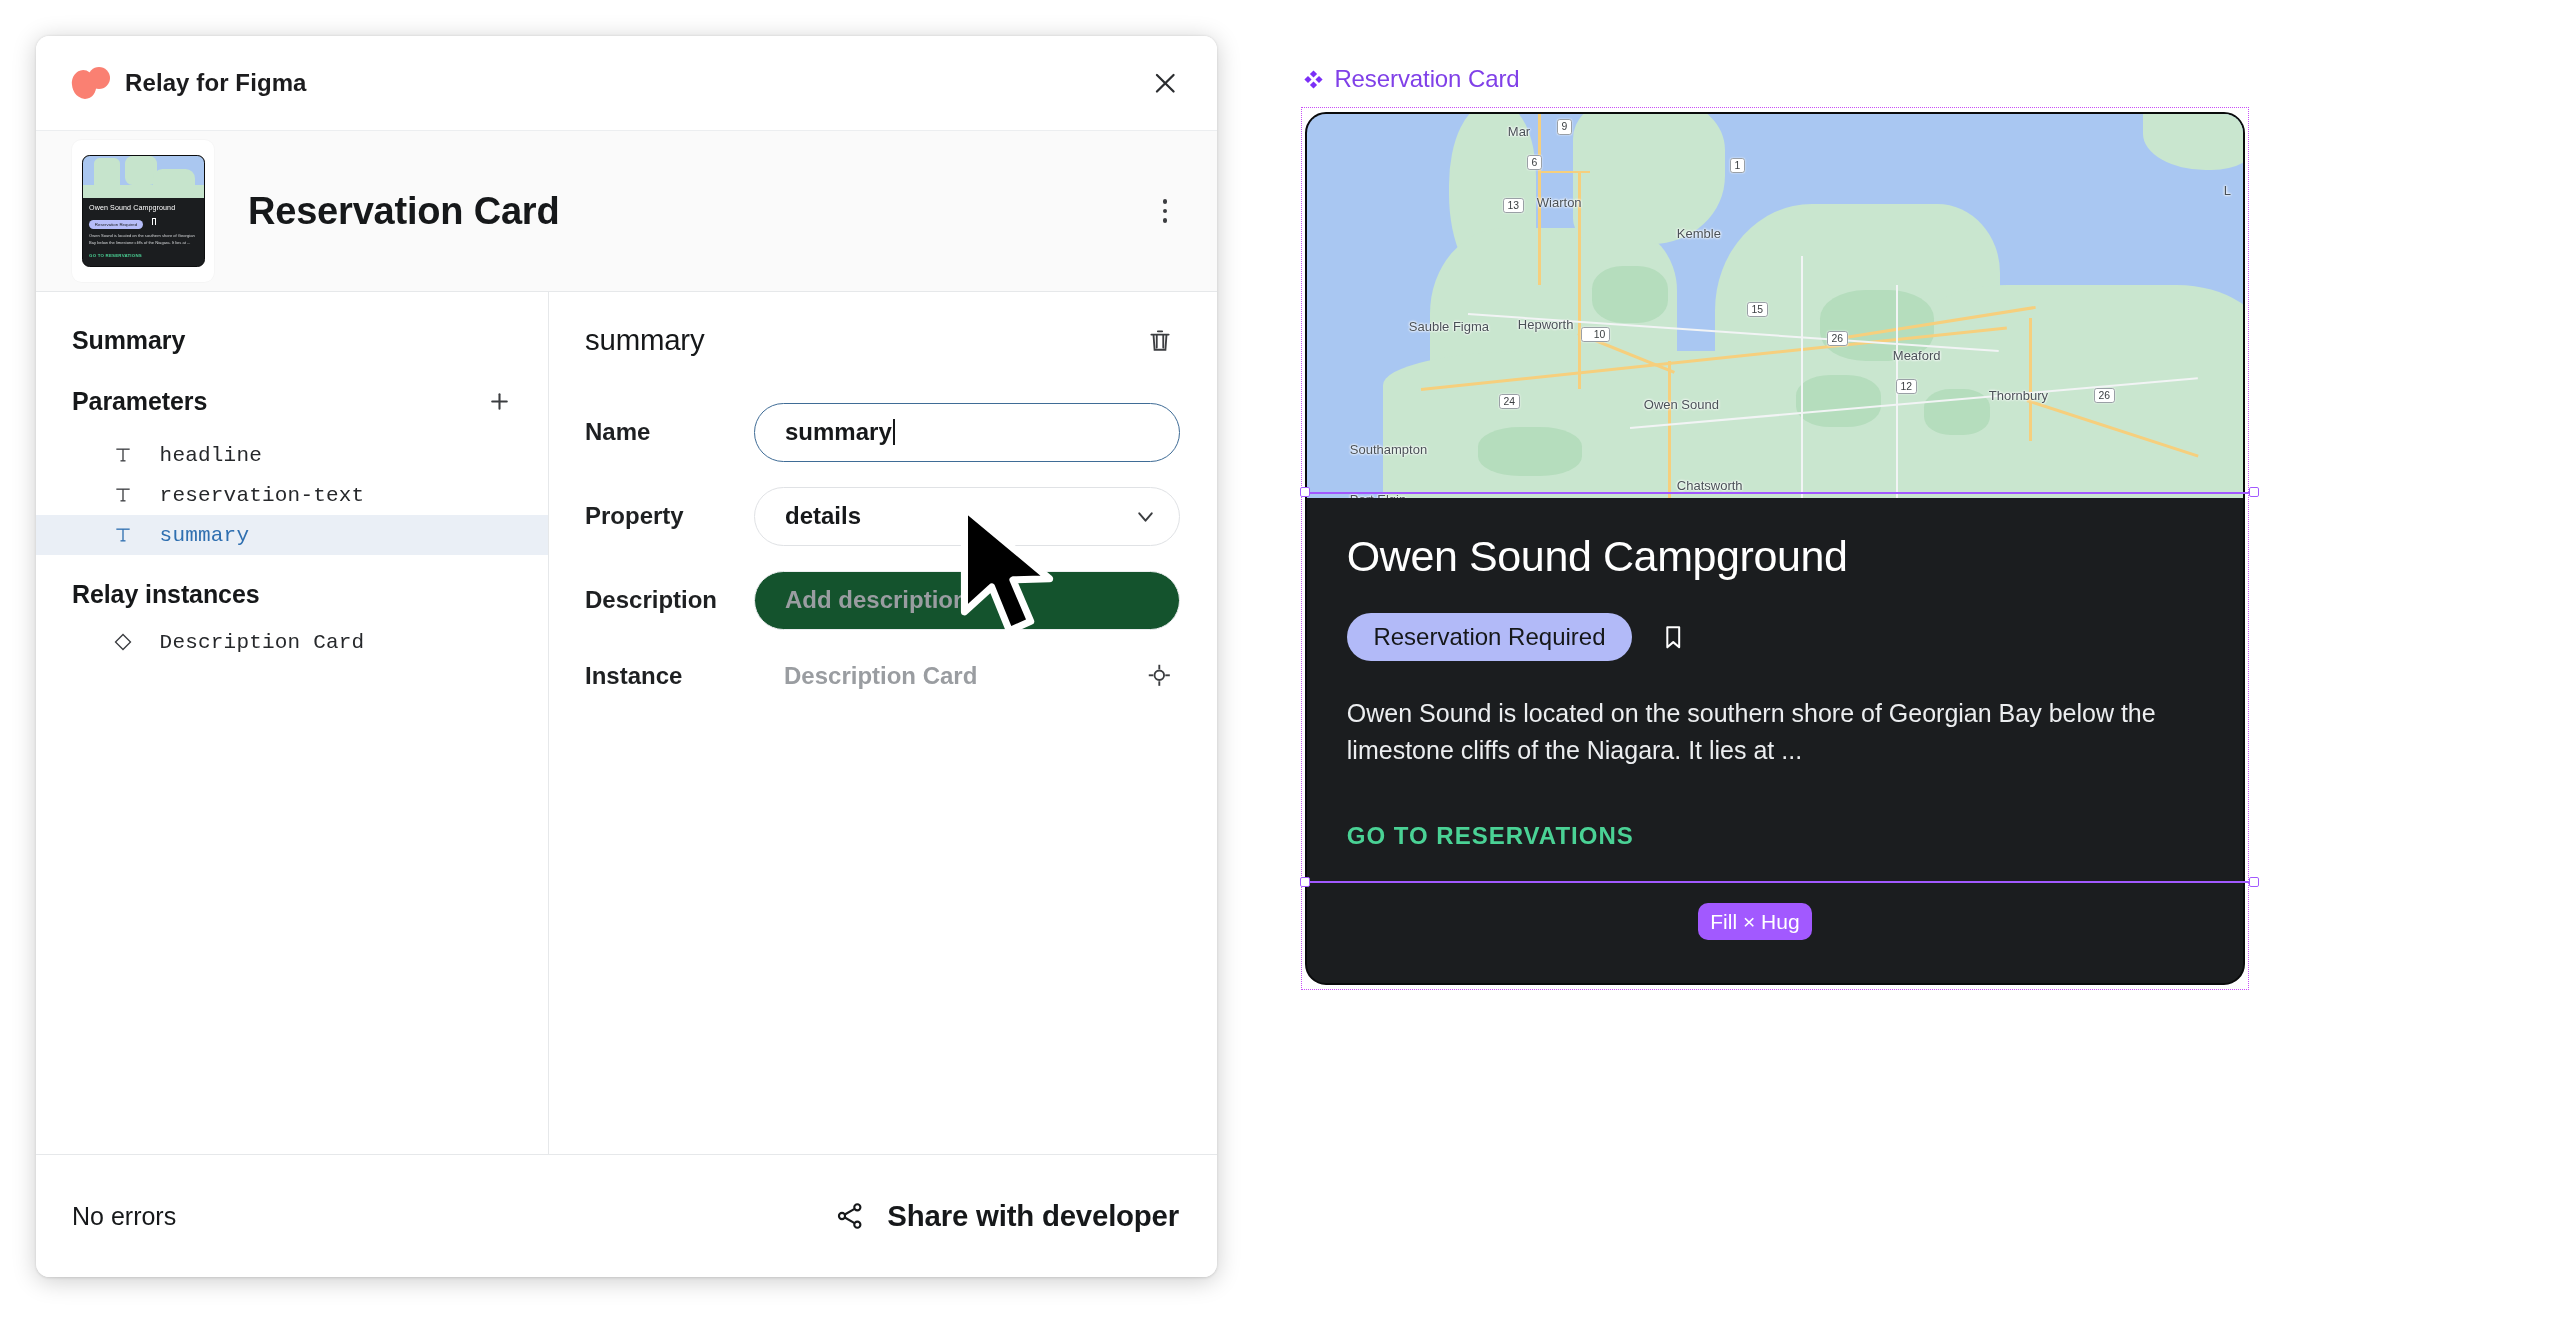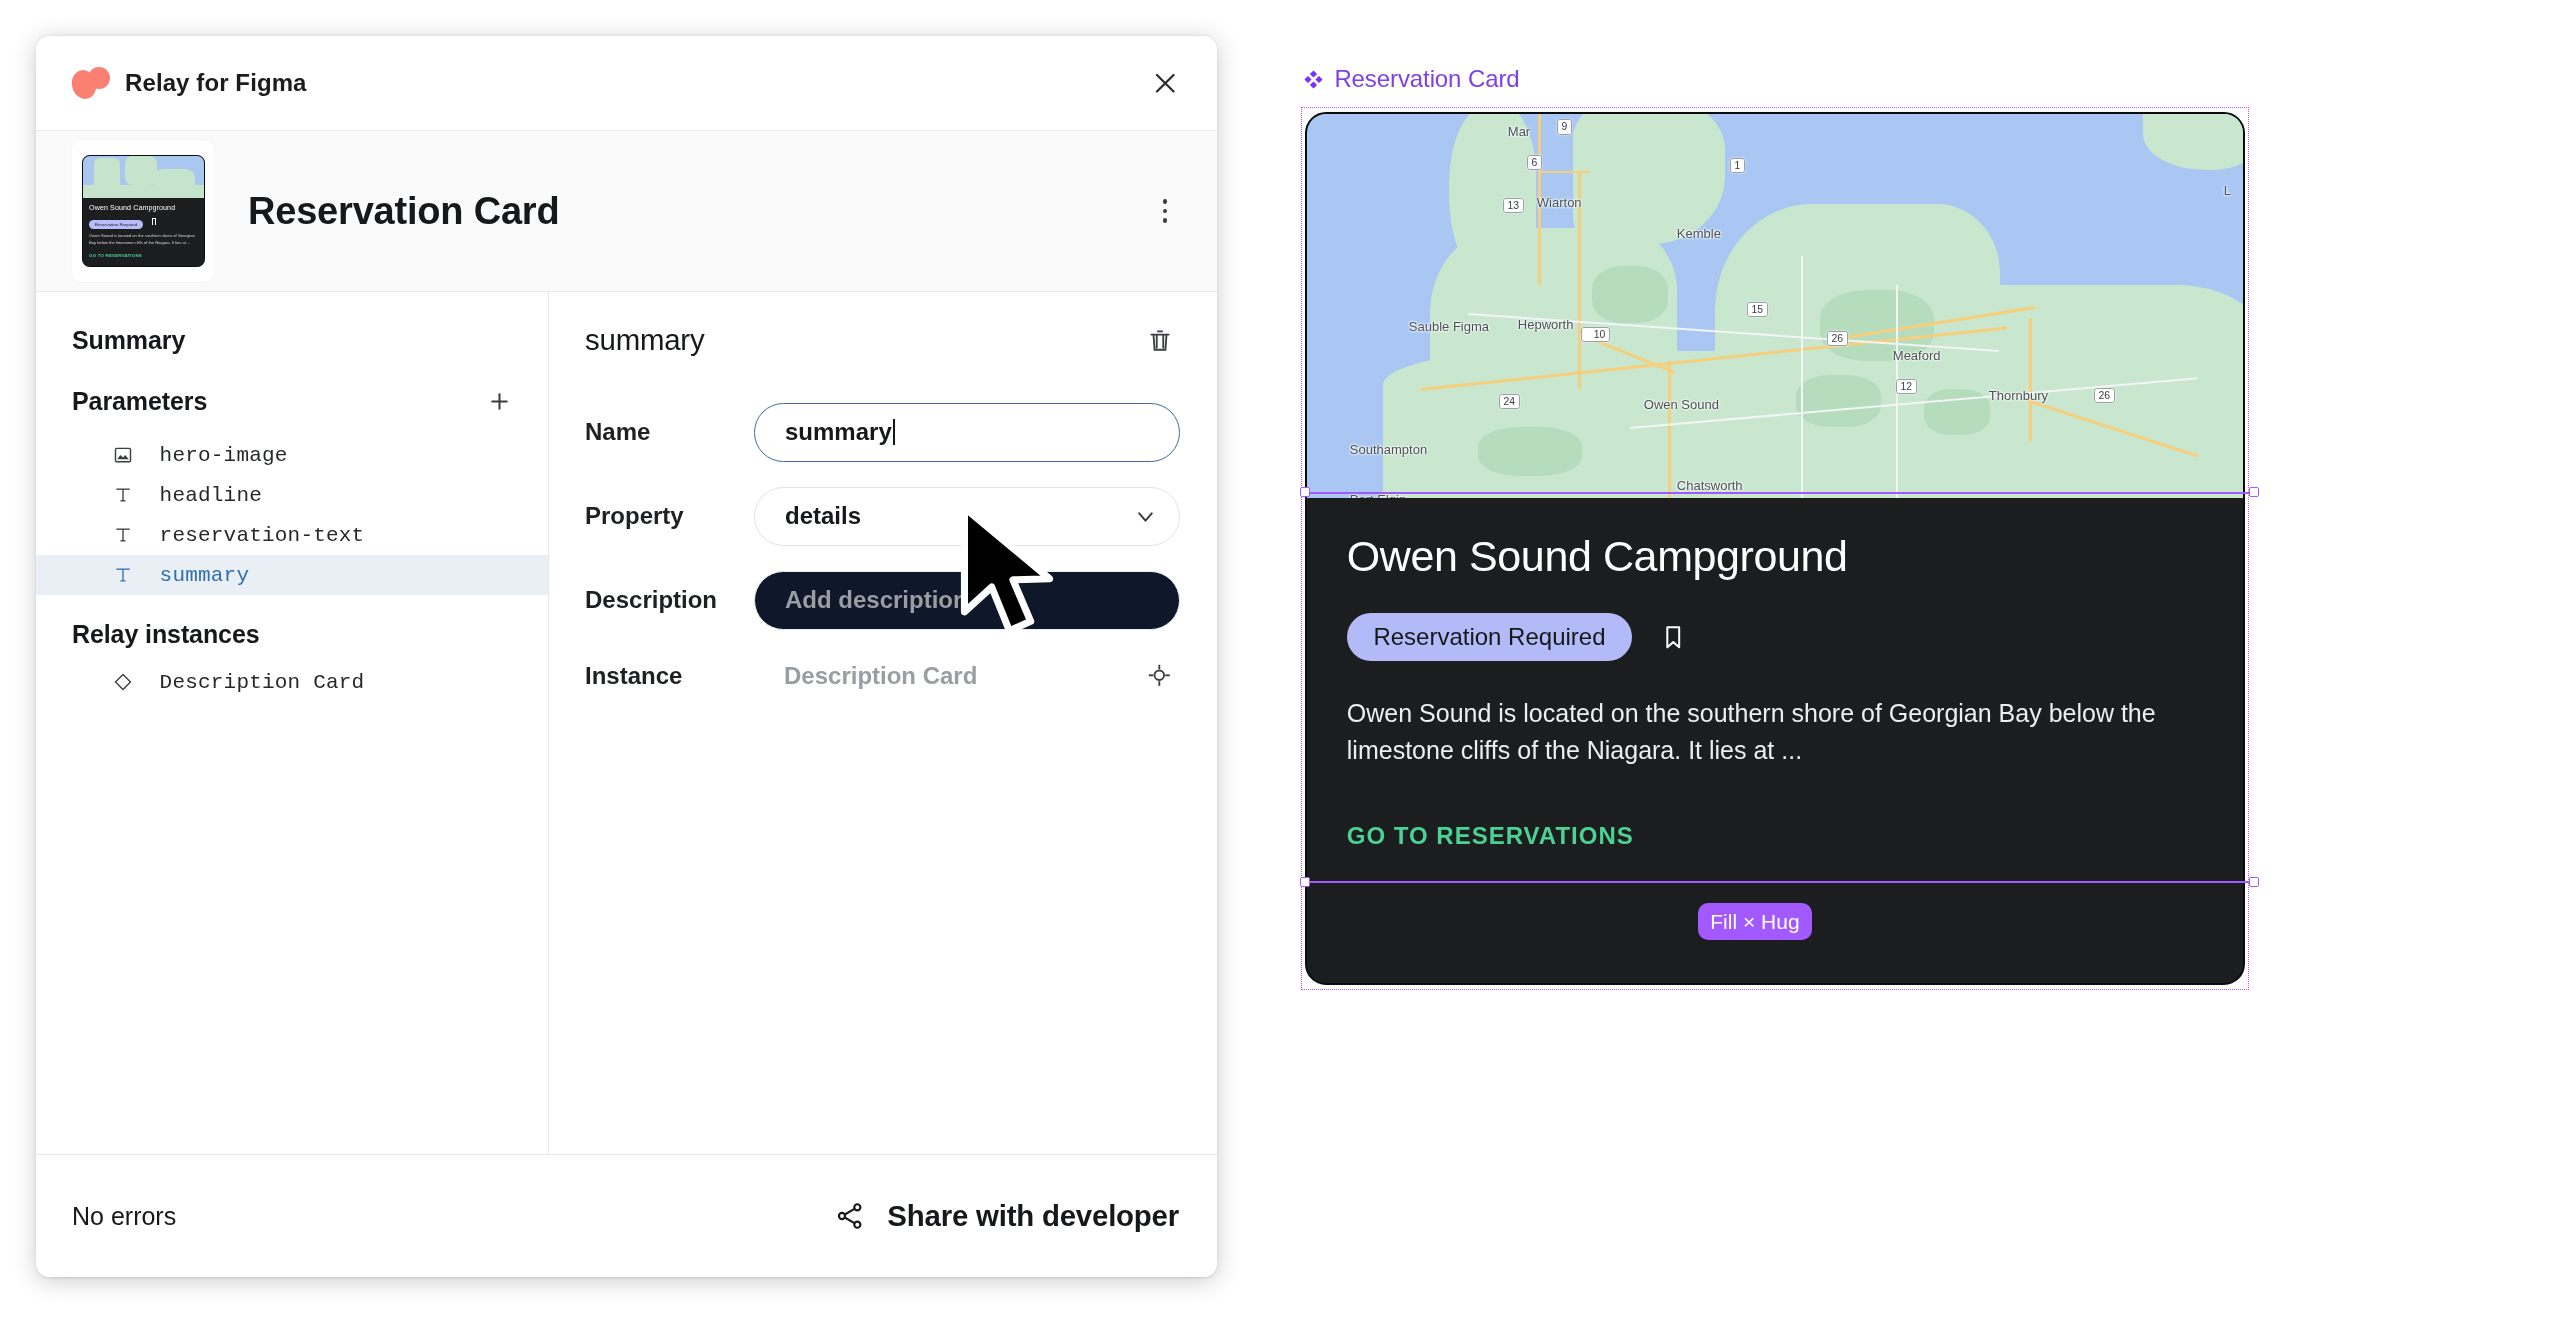--- a/index.html
+++ b/index.html
@@ -152,21 +152,21 @@
     width: 426px; height: 59px; border-radius: 29.4px;
     border: 0.9px solid #e0e2e5; background: #fff;
     display: flex; align-items: center; padding: 0 21px 0 30px;
     font-size: 24px; color: #16181a; cursor: pointer;
   }
   .select-input span.val { flex: 1 1 auto; }
   .chev { color: #3b3d40; display: flex; align-items: center; }
 
   .ghost-input {
     width: 426px; height: 59px; border-radius: 29.4px;
-    border: 0.9px solid #eceef0; background: #0f172a;
+    border: 0.9px solid #eceef0; background: #14532d;
     display: flex; align-items: center; padding: 0 30px;
     font-size: 24px; color: #9a9da1;
   }
 
   .instance-row { display: flex; align-items: center; width: 426px; padding-left: 30px; }
   .instance-val { flex: 1 1 auto; font-size: 24px; color: #9a9da1; }
   .target-btn { width: 42px; height: 42px; display:flex;align-items:center;justify-content:center;cursor:pointer;color:#3b3d40;}
 
   
   .footer {
@@ -306,29 +306,20 @@
         <div class="section-row">
           <div class="section-title">Parameters</div>
           <div class="plus-btn">
             <svg width="25" height="25" viewBox="0 0 24 24" fill="none" stroke="currentColor" stroke-width="2" stroke-linecap="round">
               <line x1="12" y1="5" x2="12" y2="19"></line>
                 <line x1="5" y1="12" x2="19" y2="12"></line>
             </svg>
           </div>
         </div>
 
-        <div class="param-row">
-          <span class="param-icon">
-            <svg width="20" height="20" viewBox="0 0 24 24" fill="none" stroke="currentColor" stroke-width="1.7">
-              <rect x="3" y="4" width="18" height="16" rx="1.5"></rect>
-              <path d="M5 17l4-5 3 3 2.5-3 4.5 5z" fill="currentColor" stroke="none"></path>
-            </svg>
-          </span>
-          <span class="param-label">hero-image</span>
-        </div>
 
         <div class="param-row">
           <span class="param-icon">
             <svg width="20" height="20" viewBox="0 0 24 24" fill="none" stroke="currentColor" stroke-width="1.6">
               <line x1="4" y1="5" x2="20" y2="5"></line>
                 <line x1="12" y1="5" x2="12" y2="19"></line>
               <line x1="9" y1="19" x2="15" y2="19"></line>
             </svg>
           </span>
           <span class="param-label">headline</span>

